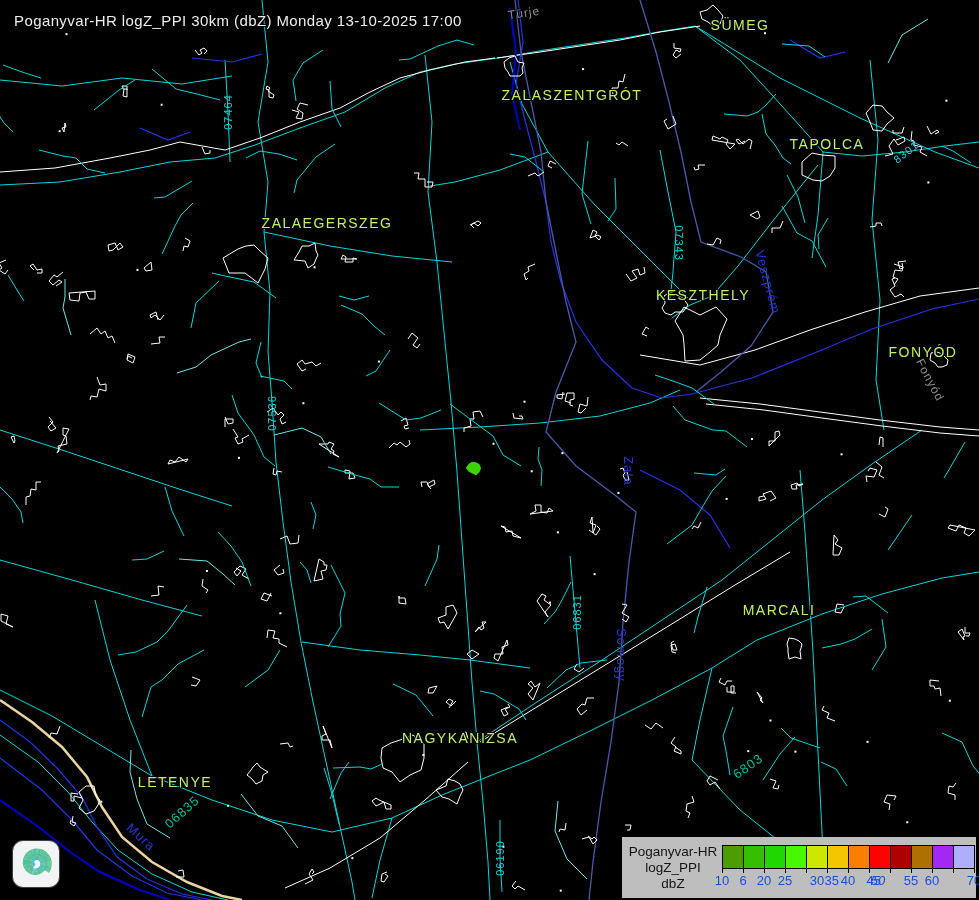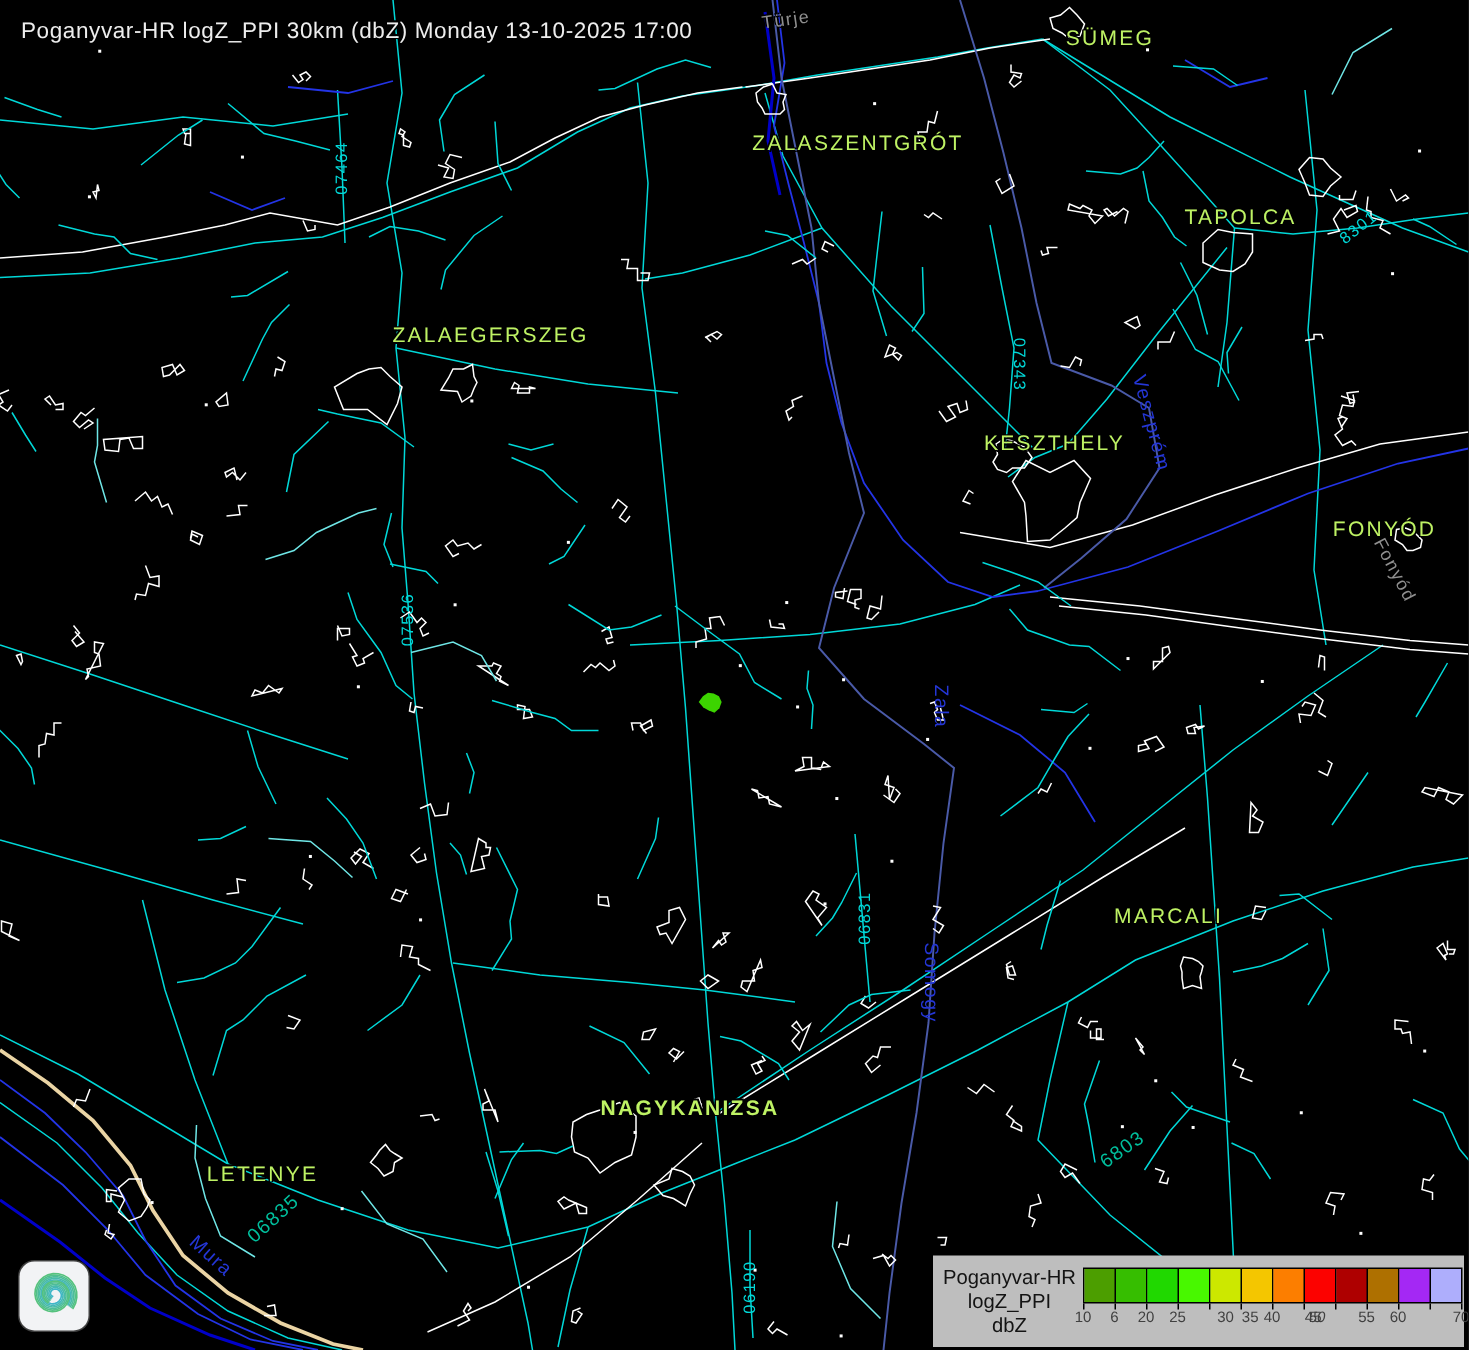--- a/index.html
+++ b/index.html
@@ -36,21 +36,21 @@
     color:#141414;font-size:13.5px;line-height:16px;
   }
   .legend-right{position:relative;flex:1;}
   .swatch-row{
     position:absolute;left:2px;top:5px;height:22px;display:flex;border:1px solid #000;
   }
   .swatch{width:20px;height:22px;border-right:1px solid #000;}
   .swatch:last-child{border-right:none;}
   .tick-mark{position:absolute;width:1px;height:4px;background:#000;top:29px;}
   .tick-lbl{
-    position:absolute;top:33px;width:24px;text-align:center;color:#404040;font-size:10px;
+    position:absolute;top:33px;width:24px;text-align:center;color:#1d4ed8;font-size:13px;
   }
 </style>
 </head>
 <body>
 
 <div class="stage">
   <svg class="mapsvg" id="map-svg" width="979" height="900" viewBox="0 0 979 900">
       <path d="M0,185 L60,182 120,172 170,162 215,158 255,145 300,128 345,112 385,88 420,72 455,64 505,57" fill="none" stroke="#00d8d8" stroke-width="1"></path>
       <path d="M505,57 L545,50 585,44 625,38 658,32 695,26" fill="none" stroke="#00d8d8" stroke-width="1"></path>
       <path d="M695,26 L740,60 772,95 800,126 823,152" fill="none" stroke="#00d8d8" stroke-width="1"></path>
@@ -368,21 +368,21 @@
       <path d="M481.1,468.0 L479.6,472.1 L476.3,475.2 L472.2,473.5 L468.9,471.7 L465.8,468.0 L468.6,464.1 L472.0,461.8 L475.8,462.3 L479.3,464.1 Z" fill="#3cd400" stroke="none" stroke-width="0"></path>
     </svg>
   <div id="labels">
       <div class="lbl city-lbl" style="left: 740px; top: 25px;">SÜMEG</div>
       <div class="lbl city-lbl" style="left: 572px; top: 58px; margin-top: 37px;">ZALASZENTGRÓT</div>
       <div class="lbl city-lbl" style="left: 827px; top: 144px;">TAPOLCA</div>
       <div class="lbl city-lbl" style="left: 327px; top: 223px;">ZALAEGERSZEG</div>
       <div class="lbl city-lbl" style="left: 703px; top: 295px;">KESZTHELY</div>
       <div class="lbl city-lbl" style="left: 923px; top: 352px;">FONYÓD</div>
       <div class="lbl city-lbl" style="left: 779px; top: 610px;">MARCALI</div>
-      <div class="lbl city-lbl" style="left: 460px; top: 738px; font-weight: bold;">NAGYKANIZSA</div>
+      <div class="lbl city-lbl" style="left: 460px; top: 738px;">NAGYKANIZSA</div>
       <div class="lbl city-lbl" style="left: 175px; top: 782px;">LETENYE</div>
       <div class="lbl small-lbl" style="left: 524px; top: 13px; transform: translate(-50%, -50%) rotate(-8deg);">Türje</div>
       <div class="lbl small-lbl" style="left: 930px; top: 380px; transform: translate(-50%, -50%) rotate(62deg);">Fonyód</div>
       <div class="lbl road-lbl" style="left: 228px; top: 112px; transform: translate(-50%, -50%) rotate(-90deg);">07464</div>
       <div class="lbl road-lbl" style="left: 679px; top: 243px; transform: translate(-50%, -50%) rotate(90deg);">07343</div>
       <div class="lbl road-lbl" style="left: 272px; top: 413px; transform: translate(-50%, -50%) rotate(-90deg);">07536</div>
       <div class="lbl road-lbl" style="left: 577px; top: 612px; transform: translate(-50%, -50%) rotate(-90deg);">06831</div>
       <div class="lbl road-lbl" style="left: 906px; top: 152px; transform: translate(-50%, -50%) rotate(-38deg);">8301</div>
       <div class="lbl road-lbl" style="left: 500px; top: 858px; transform: translate(-50%, -50%) rotate(-90deg);">06190</div>
       <div class="lbl road-lbl teal" style="left: 182px; top: 812px; transform: translate(-50%, -50%) rotate(-42deg);">06835</div>

